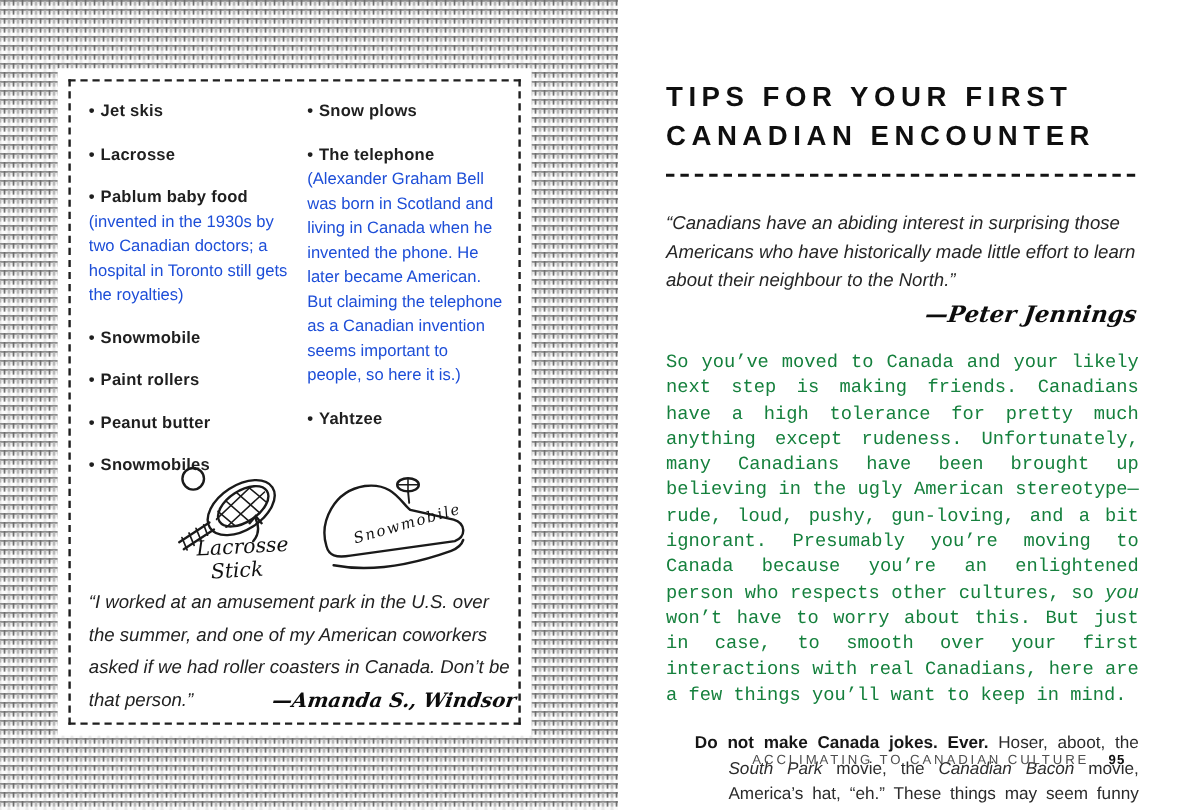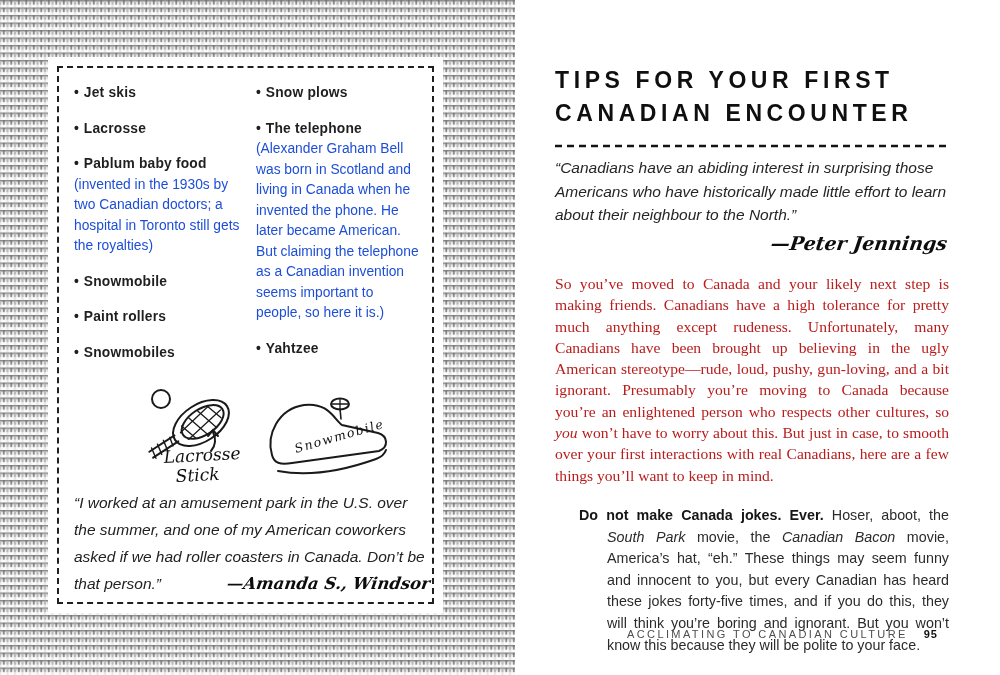--- a/index.html
+++ b/index.html
@@ -28,26 +28,26 @@
              font-style:italic;font-size:15.5px;line-height:27px;color:#222;}
   .box-quote-attr{text-align:right;margin-top:-27px;padding-right:2px;}
   .script{font-family:"DejaVu Serif",cursive;font-style:italic;font-weight:bold;
           font-size:16.5px;transform:skewX(-8deg);display:inline-block;color:#0d0d0d;}
 
   
   .right-page{position:absolute;left:515px;top:0;width:485px;height:503px;background:#fff;}
   .rcol{position:absolute;left:40px;top:64px;width:394px;}
   .title{font-size:23px;font-weight:bold;letter-spacing:4.6px;line-height:33px;color:#0f0f0f;}
   .divider-svg{display:block;margin-top:13px;}
-  .rquote{margin-top:7px;font-style:italic;font-size:15.5px;line-height:23.5px;color:#262626;}
+  .rquote{margin-top:26px;font-style:italic;font-size:15.5px;line-height:23.5px;color:#262626;}
   .rquote-attr{text-align:right;margin-top:5px;padding-right:2px;}
   .script-lg{font-family:"DejaVu Serif",cursive;font-style:italic;font-weight:bold;
              font-size:19px;transform:skewX(-8deg);display:inline-block;color:#0d0d0d;}
-  .body-par{margin-top:17px;font-family:Liberation Serif, serif;font-size:15.6px;
-            line-height:21.3px;text-align:justify;color:#b91c1c;}
+  .body-par{margin-top:17px;font-family:Liberation Mono, monospace;font-size:15.6px;
+            line-height:21.3px;text-align:justify;color:#15803d;}
   .body-par .it{font-style:italic;}
   .tip-par{margin-top:19px;font-size:14.3px;line-height:21.6px;text-align:justify;
            padding-left:28px;text-indent:-28px;color:#2b2b2b;margin-left:24px;}
   .tip-par .bd{font-weight:bold;color:#161616;}
   .tip-par .it{font-style:italic;}
 
   .footer{position:absolute;right:62px;top:608px;display:flex;align-items:baseline;}
   .running-head{font-size:11px;letter-spacing:2.4px;color:#4d4d4d;text-transform:uppercase;margin-top:20px;}
   .page-num{font-size:11px;font-weight:bold;color:#0f0f0f;margin-left:16px;letter-spacing:1px;}
 </style>
@@ -74,20 +74,21 @@
     <div class="white-box">
       <div class="dash-border"></div>
 
       <div class="cols">
         <div class="col1">
           <div class="li"><span class="blt">•</span><span class="lbl">Jet skis</span></div>
           <div class="li"><span class="blt">•</span><span class="lbl">Lacrosse</span></div>
           <div class="li"><span class="blt">•</span><span class="lbl">Pablum baby food</span> <span class="nt">(invented in the 1930s by two Canadian doctors; a hospital in Toronto still gets the royalties)</span></div>
           <div class="li"><span class="blt">•</span><span class="lbl">Snowmobile</span></div>
           <div class="li"><span class="blt">•</span><span class="lbl">Paint rollers</span></div>
+          <div class="li"><span class="blt">•</span><span class="lbl">Peanut butter</span></div>
           <div class="li"><span class="blt">•</span><span class="lbl">Snowmobiles</span></div>
         </div>
         <div class="col2">
           <div class="li"><span class="blt">•</span><span class="lbl">Snow plows</span></div>
           <div class="li"><span class="blt">•</span><span class="lbl">The telephone</span> <span class="nt">(Alexander Graham Bell was born in Scotland and living in Canada when he invented the phone. He later became American. But claiming the telephone as a Canadian invention seems important to people, so here it is.)</span></div>
           <div class="li"><span class="blt">•</span><span class="lbl">Yahtzee</span></div>
         </div>
       </div>
 
       <svg class="sketch" style="left:56px;top:328px;" width="195" height="105" viewBox="0 0 195 105" aria-hidden="false">

